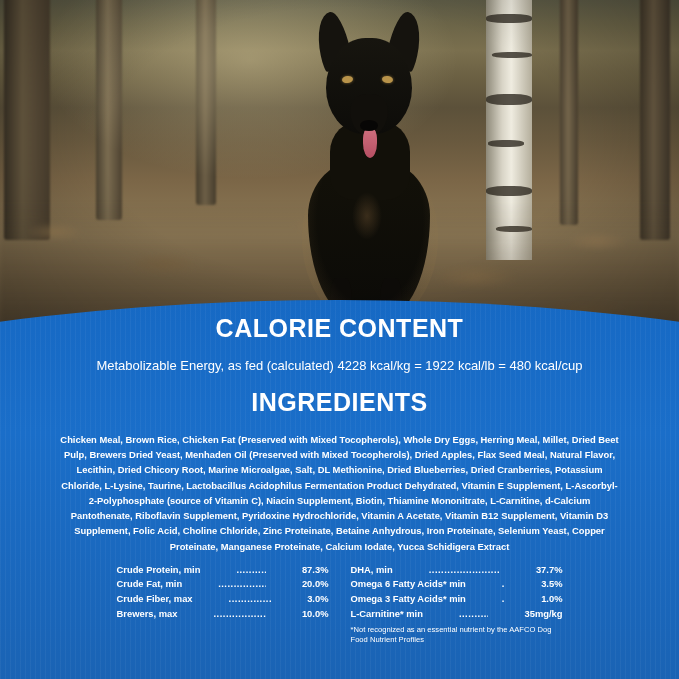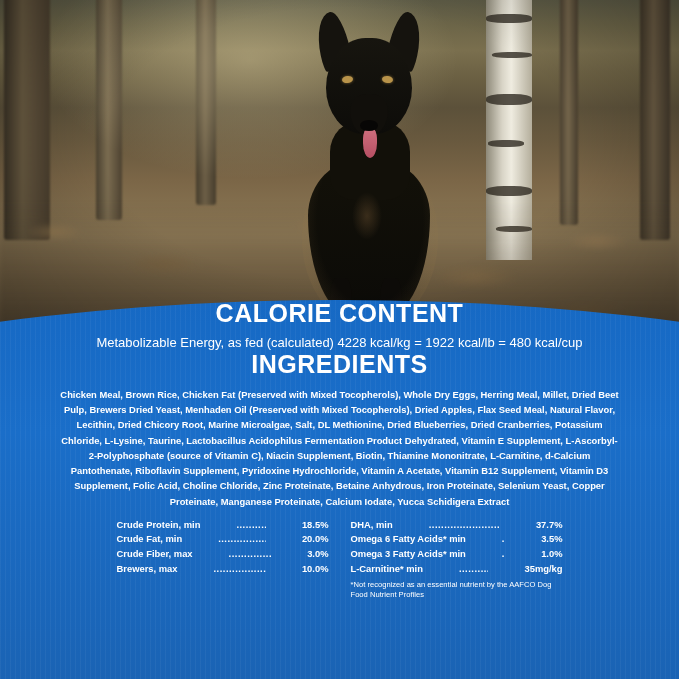--- a/index.html
+++ b/index.html
@@ -206,21 +206,21 @@
   }
   .panel-inner {
     position: absolute;
     inset: 0;
     padding: 0 14px;
     color: #ffffff;
     text-align: center;
   }
 
   h2.section-title {
-    margin: 0;
+    margin: 15px;
     font-weight: bold;
     letter-spacing: .5px;
     text-align: center;
     line-height: 1.1;
   }
   .calorie-title { font-size: 25px; margin-top: 42px; }
   .calorie-sub {
     font-size: 13px;
     margin-top: 7px;
     line-height: 1.3;
@@ -320,21 +320,21 @@
 
       <h2 class="section-title ingredients-title">INGREDIENTS</h2>
       <div class="ingredients-body">Chicken Meal, Brown Rice, Chicken Fat (Preserved with Mixed Tocopherols), Whole Dry Eggs, Herring Meal, Millet, Dried Beet Pulp, Brewers Dried Yeast, Menhaden Oil (Preserved with Mixed Tocopherols), Dried Apples, Flax Seed Meal, Natural Flavor, Lecithin, Dried Chicory Root, Marine Microalgae, Salt, DL Methionine, Dried Blueberries, Dried Cranberries, Potassium Chloride, L-Lysine, Taurine, Lactobacillus Acidophilus Fermentation Product Dehydrated, Vitamin E Supplement, L-Ascorbyl-2-Polyphosphate (source of Vitamin C), Niacin Supplement, Biotin, Thiamine Mononitrate, L-Carnitine, d-Calcium Pantothenate, Riboflavin Supplement, Pyridoxine Hydrochloride, Vitamin A Acetate, Vitamin B12 Supplement, Vitamin D3 Supplement, Folic Acid, Choline Chloride, Zinc Proteinate, Betaine Anhydrous, Iron Proteinate, Selenium Yeast, Copper Proteinate, Manganese Proteinate, Calcium Iodate, Yucca Schidigera Extract</div>
 
 
       <div class="ga-cols">
         <div class="ga-col" id="ga-left">
             <div class="ga-row">
               <span class="ga-label">Crude Protein, min</span>
               <span class="ga-dots">............................................................</span>
-              <span class="ga-val">18.5%</span>
+              <span class="ga-val">87.3%</span>
             </div>
             <div class="ga-row">
               <span class="ga-label">Crude Fat, min</span>
               <span class="ga-dots">............................................................</span>
               <span class="ga-val">20.0%</span>
             </div>
             <div class="ga-row">
               <span class="ga-label">Crude Fiber, max</span>
               <span class="ga-dots">............................................................</span>
               <span class="ga-val">3.0%</span>

